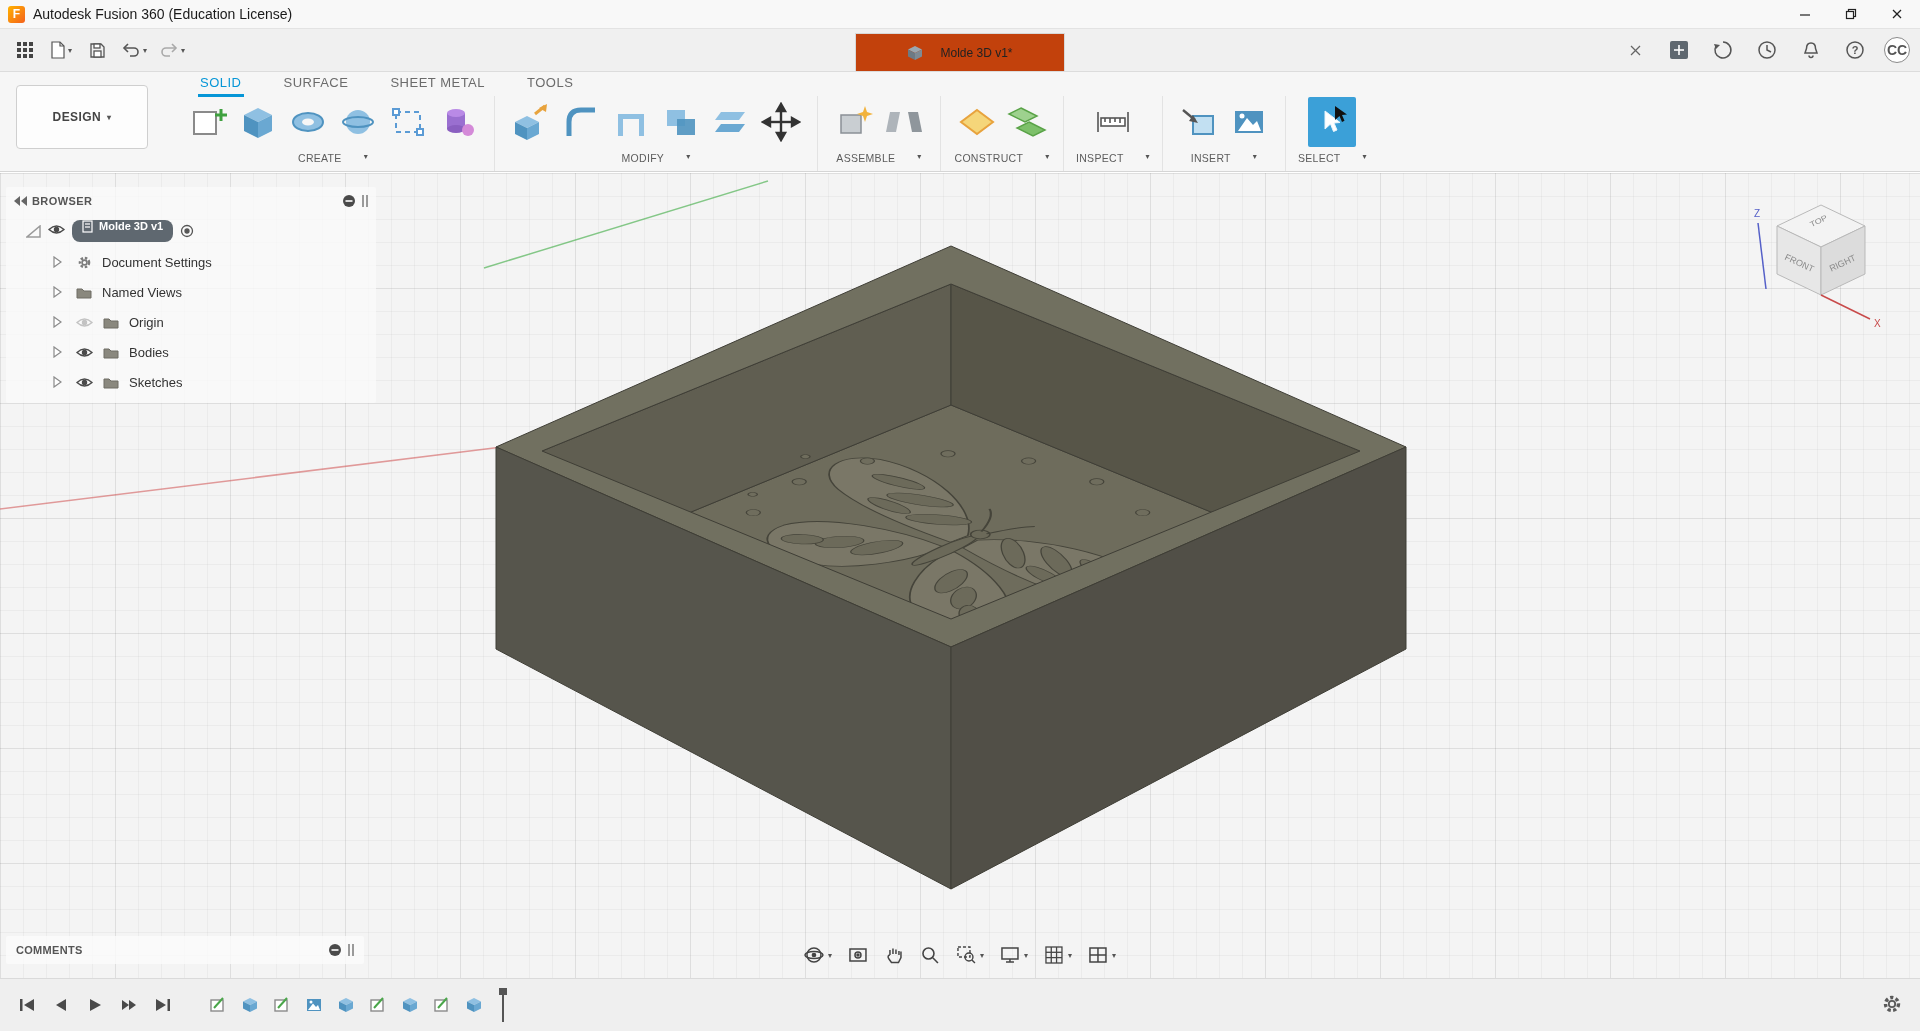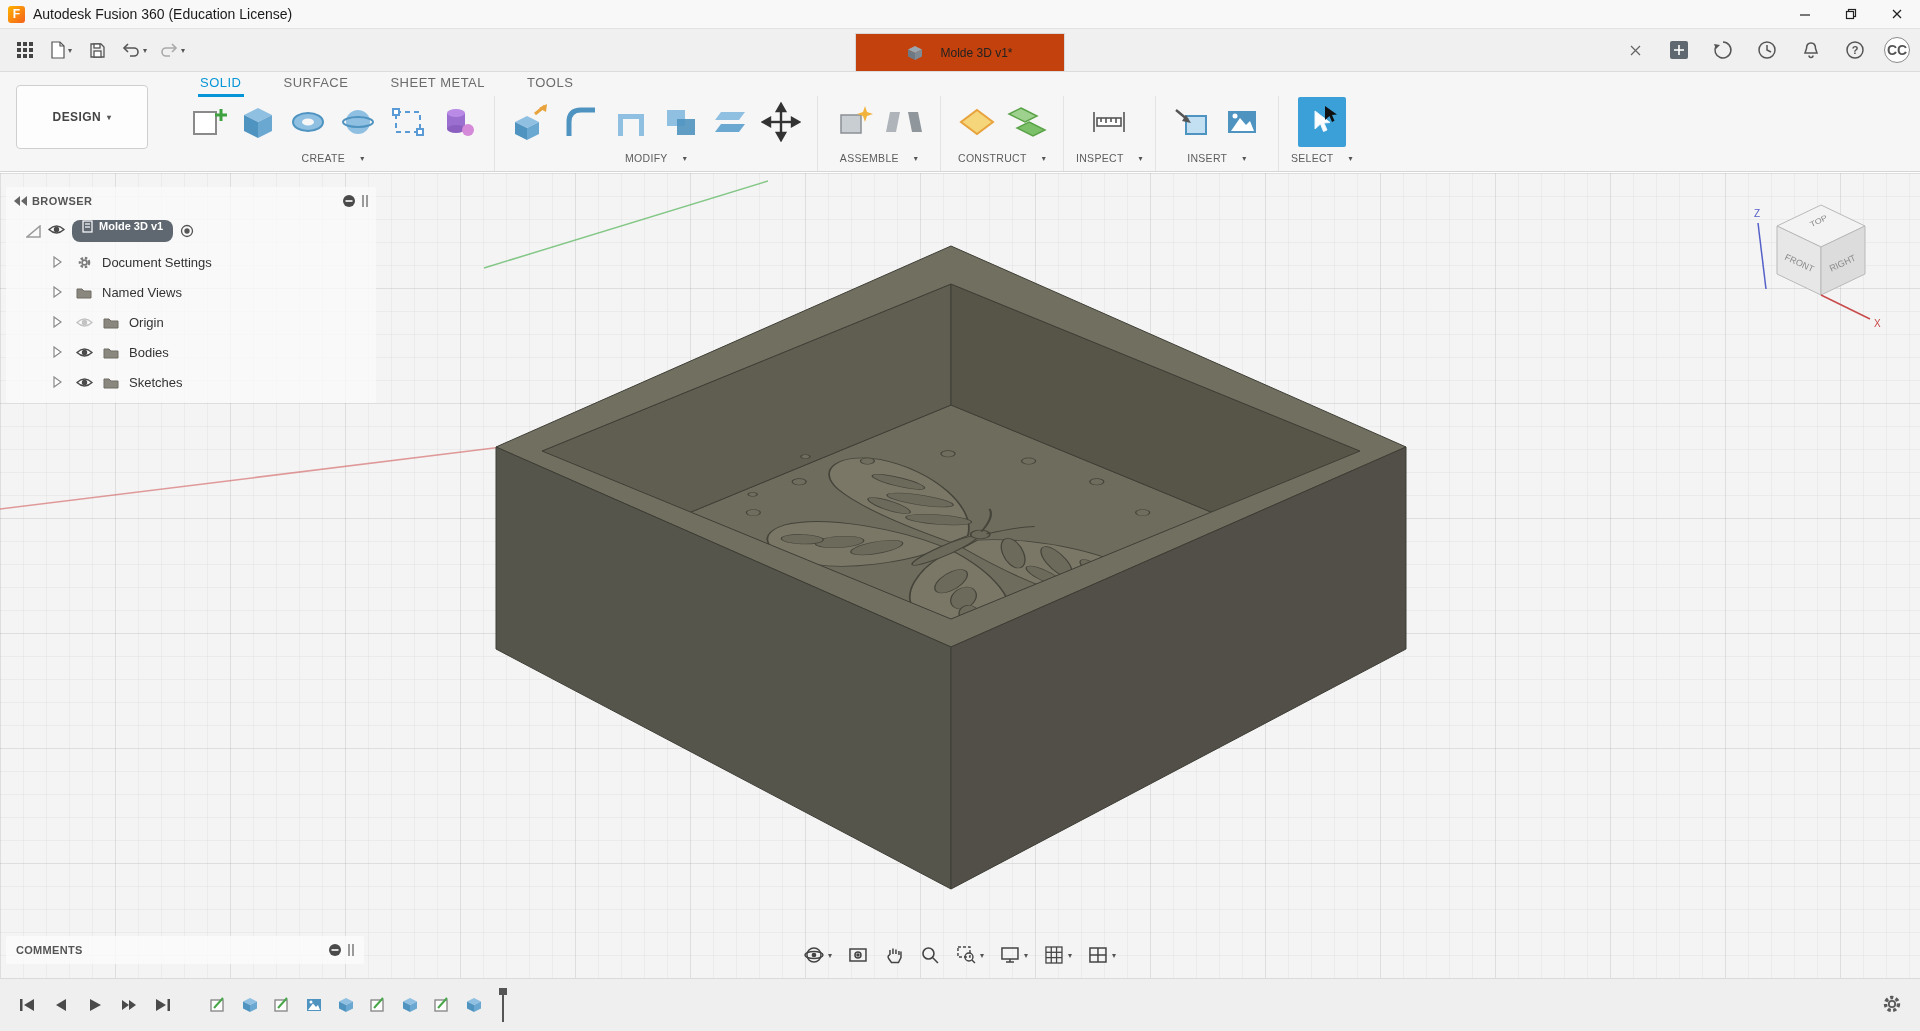--- a/index.html
+++ b/index.html
@@ -33,21 +33,21 @@
   .ribbon-main{margin-left:172px;display:flex;flex-direction:column;width:100%}
   .ribbon-tabs{display:flex;gap:38px;height:24px;align-items:center;margin-left:26px}
   .rtab{font-size:13px;font-weight:normal;color:#6b6b6b;letter-spacing:.5px;padding:4px 2px;border-bottom:3px solid transparent}
   .rtab.active{color:#0696d7;border-bottom-color:#0696d7}
   .groups-row{display:flex;align-items:stretch;height:76px}
   .rgroup{display:flex;flex-direction:column;align-items:center;padding:0 12px;border-right:1px solid #e3e3e3}
   .rgroup:last-child{border-right:none}
   .tools{display:flex;gap:2px;height:52px;align-items:center}
   .tool{width:48px;height:50px;display:flex;align-items:center;justify-content:center;border-radius:2px}
   .tool.selected{background:#3ba0d8}
-  .grp-label{font-size:10.5px;color:#5c5c5c;letter-spacing:.3px;margin-top:4px;display:flex;align-items:center;gap:13px}
+  .grp-label{font-size:10.5px;color:#5c5c5c;letter-spacing:.3px;margin-top:4px;display:flex;gap:20px}
 
   
   .canvas{position:absolute;top:173px;left:0;right:0;bottom:53px;
     background-color:#f4f4f4;
     background-image:
       linear-gradient(rgba(0,0,0,0.055) 1px, transparent 1px),
       linear-gradient(90deg, rgba(0,0,0,0.055) 1px, transparent 1px),
       linear-gradient(rgba(0,0,0,0.035) 1px, transparent 1px),
       linear-gradient(90deg, rgba(0,0,0,0.035) 1px, transparent 1px);
     background-size:115px 115px,115px 115px,23px 23px,23px 23px;

